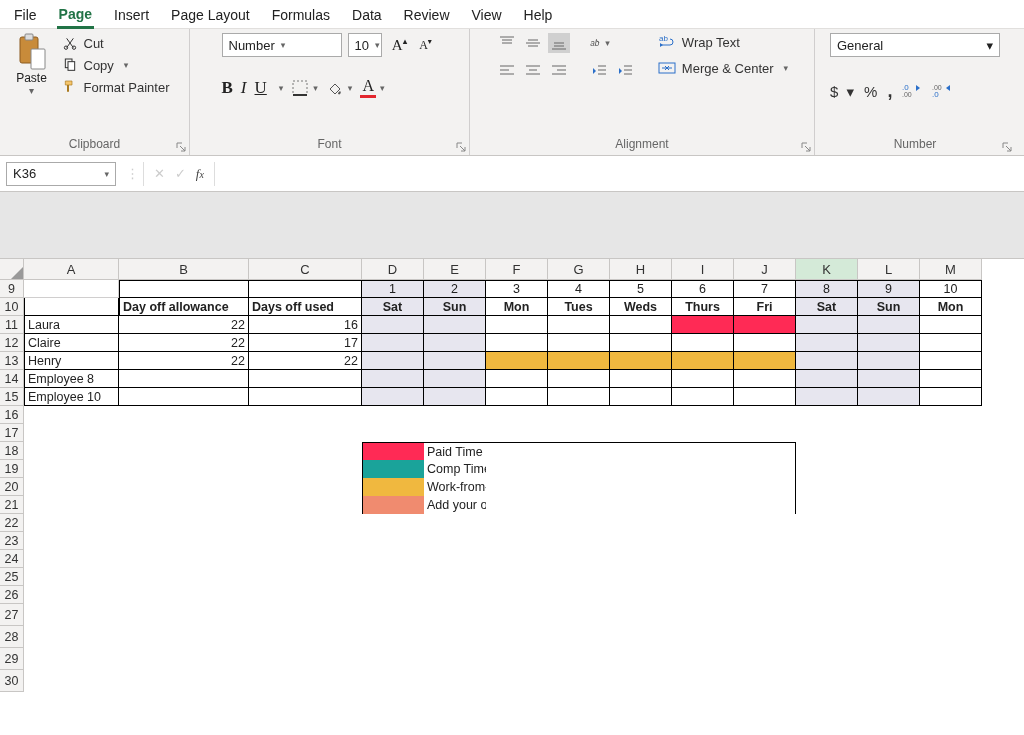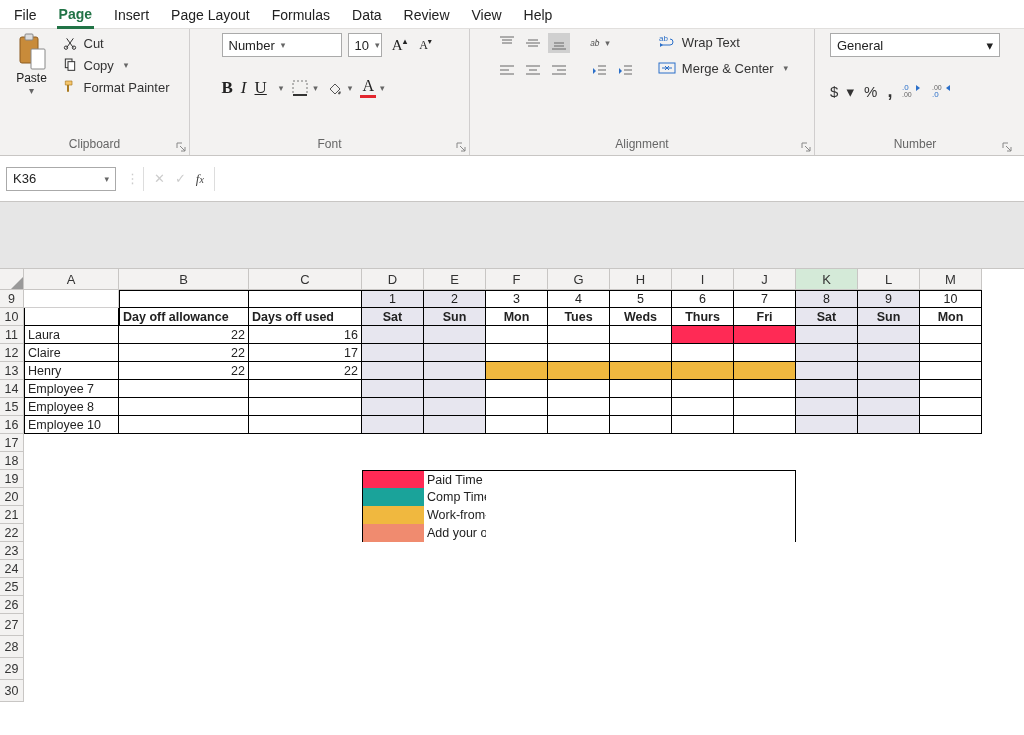--- a/index.html
+++ b/index.html
@@ -48,21 +48,21 @@
   .align-cell { width:22px; height:20px; display:flex; align-items:center; justify-content:center; cursor:pointer; }
   .align-cell svg { width:18px; height:18px; }
 
   .align-right { display:flex; flex-direction:column; gap:8px; margin-left:12px; }
   .wrap-btn, .merge-btn { display:flex; align-items:center; gap:6px; font-size:13px; color:#333; cursor:pointer; }
   .num-combo { width:170px; display:flex; align-items:center; justify-content:space-between; background:#fff; border:1px solid #aaa; height:24px; padding:0 6px; cursor:pointer; }
   .num-bottom { display:flex; gap:10px; margin-top:14px; align-items:center; }
   .num-bottom span { font-size:15px; color:#333; cursor:pointer; }
 
   
-  .formula-bar { display:flex; align-items:center; height:46px; border-bottom:1px solid #c8c6c4; background:#fff; }
+  .formula-bar { display:flex; align-items:center; height:36px; border-bottom:1px solid #c8c6c4; background:#fff; }
   .name-box { width:110px; height:24px; margin:0 6px; display:flex; align-items:center; border:1px solid #aaa; background:#fff; padding:0 6px; justify-content:space-between; }
   .name-box .arrow { font-size:9px; color:#666; }
   .fx-btns { display:flex; align-items:center; gap:10px; padding:0 10px; color:#aaa; border-left:1px solid #ddd; border-right:1px solid #ddd; height:24px; }
   .fx-btns .fx { font-style:italic; font-family: "Times New Roman", serif; color:#444; }
   .formula-input { flex:1; padding:0 8px; }
 
   
   .greyband { height:67px; background:#e6e6e6; border-bottom:1px solid #c8c6c4; }
 
   
@@ -472,35 +472,20 @@
         <div class="cell bordered wfh" style="width: 62px;"></div>
         <div class="cell bordered wfh" style="width: 62px;"></div>
         <div class="cell bordered wfh" style="width: 62px;"></div>
         <div class="cell bordered wfh" style="width: 62px;"></div>
         <div class="cell bordered wfh" style="width: 62px;"></div>
         <div class="cell bordered shade" style="width: 62px;"></div>
         <div class="cell bordered shade" style="width: 62px;"></div>
         <div class="cell bordered" style="width: 62px;"></div>
       </div>
       <div class="row">
-        <div class="cell bordered bleft" style="width: 95px;">Employee 7</div>
-        <div class="cell right bordered" style="width: 130px;"></div>
-        <div class="cell right bordered" style="width: 113px;"></div>
-        <div class="cell bordered shade" style="width: 62px;"></div>
-        <div class="cell bordered shade" style="width: 62px;"></div>
-        <div class="cell bordered" style="width: 62px;"></div>
-        <div class="cell bordered" style="width: 62px;"></div>
-        <div class="cell bordered" style="width: 62px;"></div>
-        <div class="cell bordered" style="width: 62px;"></div>
-        <div class="cell bordered" style="width: 62px;"></div>
-        <div class="cell bordered shade" style="width: 62px;"></div>
-        <div class="cell bordered shade" style="width: 62px;"></div>
-        <div class="cell bordered" style="width: 62px;"></div>
-      </div>
-      <div class="row">
         <div class="cell bordered bleft" style="width: 95px;">Employee 8</div>
         <div class="cell right bordered" style="width: 130px;"></div>
         <div class="cell right bordered" style="width: 113px;"></div>
         <div class="cell bordered shade" style="width: 62px;"></div>
         <div class="cell bordered shade" style="width: 62px;"></div>
         <div class="cell bordered" style="width: 62px;"></div>
         <div class="cell bordered" style="width: 62px;"></div>
         <div class="cell bordered" style="width: 62px;"></div>
         <div class="cell bordered" style="width: 62px;"></div>
         <div class="cell bordered" style="width: 62px;"></div>

